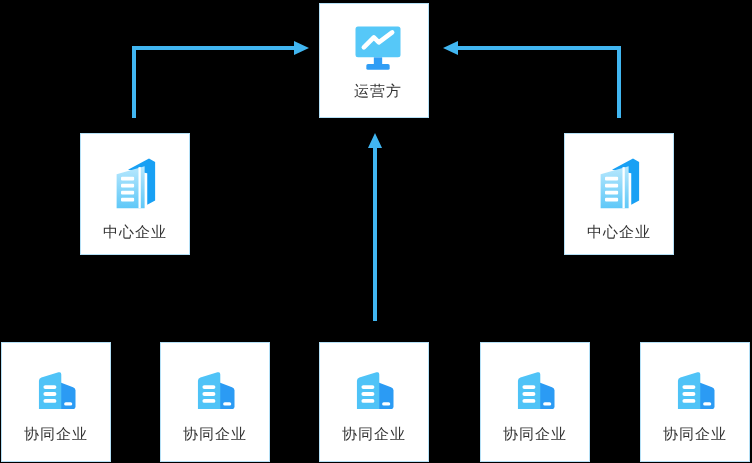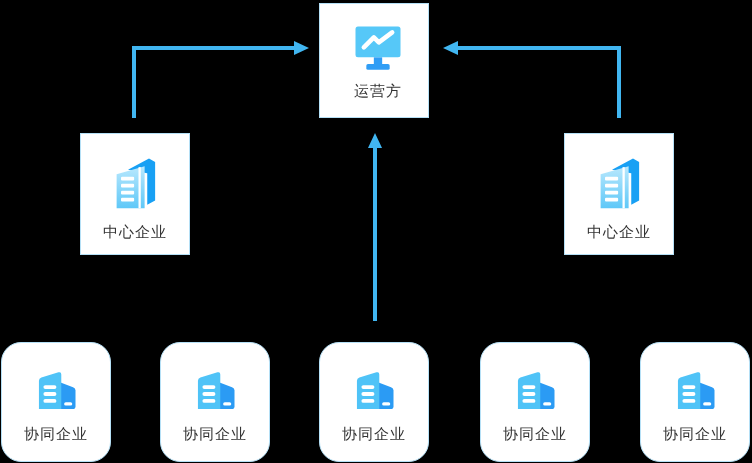--- a/index.html
+++ b/index.html
@@ -13,21 +13,21 @@
     box-sizing:border-box;display:flex;flex-direction:column;
     align-items:center;justify-content:center;
   }
   .node .label{
     color:#333333;font-size:15px;letter-spacing:1px;line-height:1;
     white-space:nowrap;
   }
   .operator{left:319px;top:3px;width:110px;height:115px;gap:9px;padding-left:8px;}
   .center-left{left:80px;top:133px;width:110px;height:122px;gap:10px;}
   .center-right{left:564px;top:133px;width:110px;height:122px;gap:10px;}
-  .collab{top:342px;width:110px;height:120px;gap:10px;border-radius:20px;}
+  .collab{top:342px;width:110px;height:120px;gap:10px;}
   .c1{left:1px;}.c2{left:160px;}.c3{left:319px;}.c4{left:480px;}.c5{left:640px;}
   .icon{display:block;}
 </style>
 </head>
 <body>
 
 <div class="canvas">
 
   <svg class="arrows" viewBox="0 0 752 463" aria-hidden="true">
     <g stroke="#41b6f1" stroke-width="4" fill="none">

